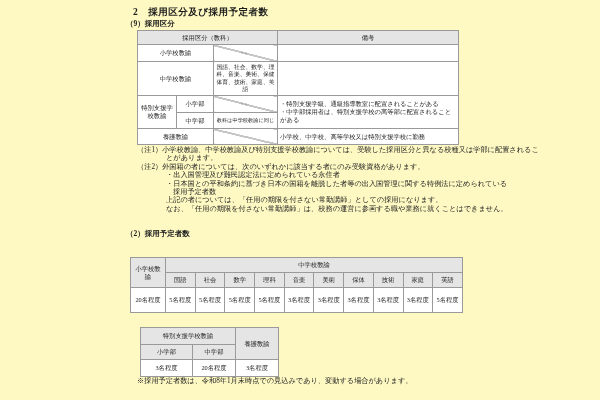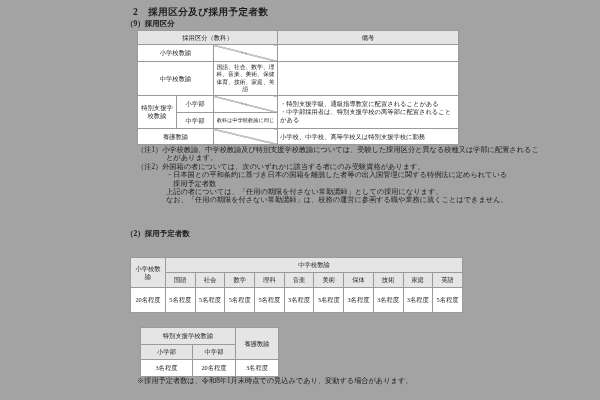--- a/index.html
+++ b/index.html
@@ -1,21 +1,21 @@
 <!DOCTYPE html>
 <html><head>
 <meta charset="utf-8">
 <style>
   * { margin: 0; padding: 0; box-sizing: border-box; }
   html, body { background: #ffffff; }
   .page {
     position: relative;
     width: 600px;
     height: 400px;
-    background: #a3a3a3;
+    background: #fef9c3;
     font-family: "Liberation Serif", "DejaVu Serif", serif;
     color: #1c1c1c;
     overflow: hidden;
   }
   .doc-title {
     position: absolute;
     left: 133px; top: 6px;
     font-size: 9.5px;
     font-weight: bold;
     letter-spacing: 0.5px;
@@ -124,20 +124,21 @@
       <td colspan="3">養護教諭</td>
       <td class="diag"></td>
       <td class="remarks-cell">小学校、中学校、高等学校又は特別支援学校に勤務</td>
     </tr>
   </tbody>
     </table>
 
   <div class="notes">
     <div class="note-para">（注1）小学校教諭、中学校教諭及び特別支援学校教諭については、受験した採用区分と異なる校種又は学部に配置されることがあります。</div>
     <div class="note-para">（注2）外国籍の者については、次のいずれかに該当する者にのみ受験資格があります。</div>
+    <div class="note-sub">・出入国管理及び難民認定法に定められている永住者</div>
     <div class="note-sub">・日本国との平和条約に基づき日本の国籍を離脱した者等の出入国管理に関する特例法に定められている</div>
     <div class="note-sub2">採用予定者数</div>
     <div class="note-sub">上記の者については、「任用の期限を付さない常勤講師」としての採用になります。</div>
     <div class="note-sub">なお、「任用の期限を付さない常勤講師」は、校務の運営に参画する職や業務に就くことはできません。</div>
   </div>
 
   <div class="sec-label sec2">（2）採用予定者数</div>
 
   <table class="t2">
     <colgroup>

